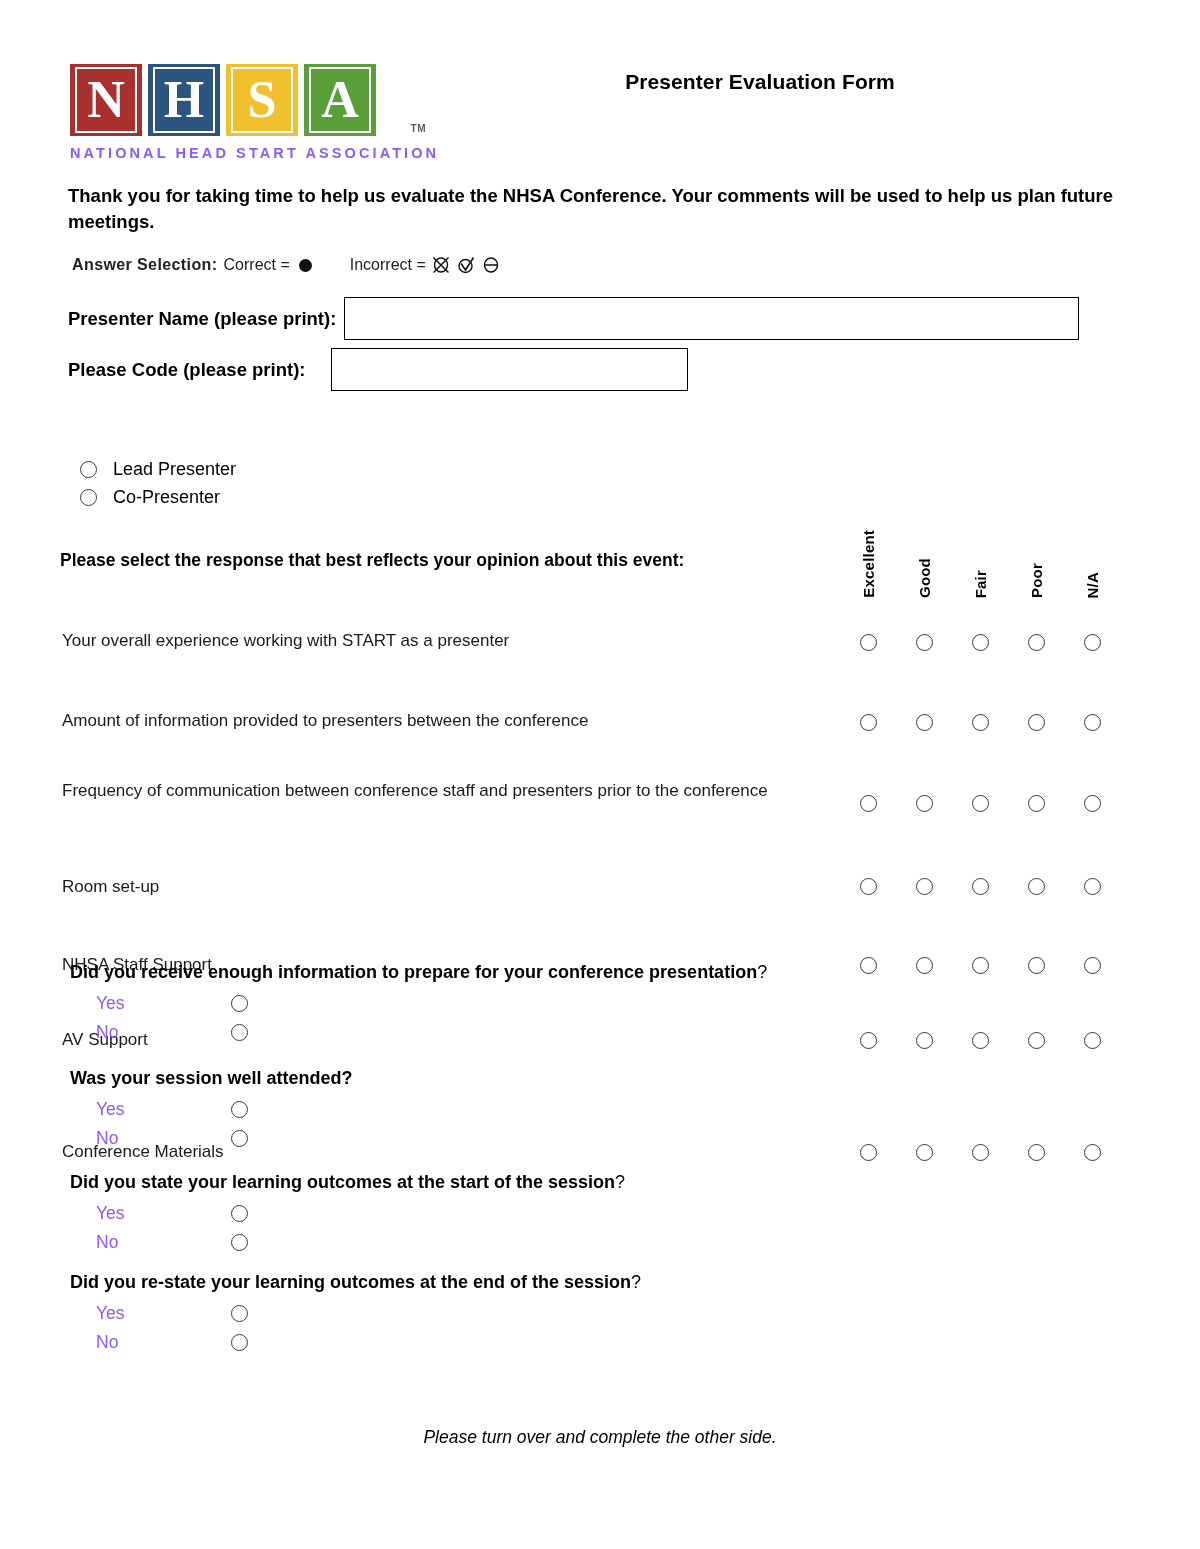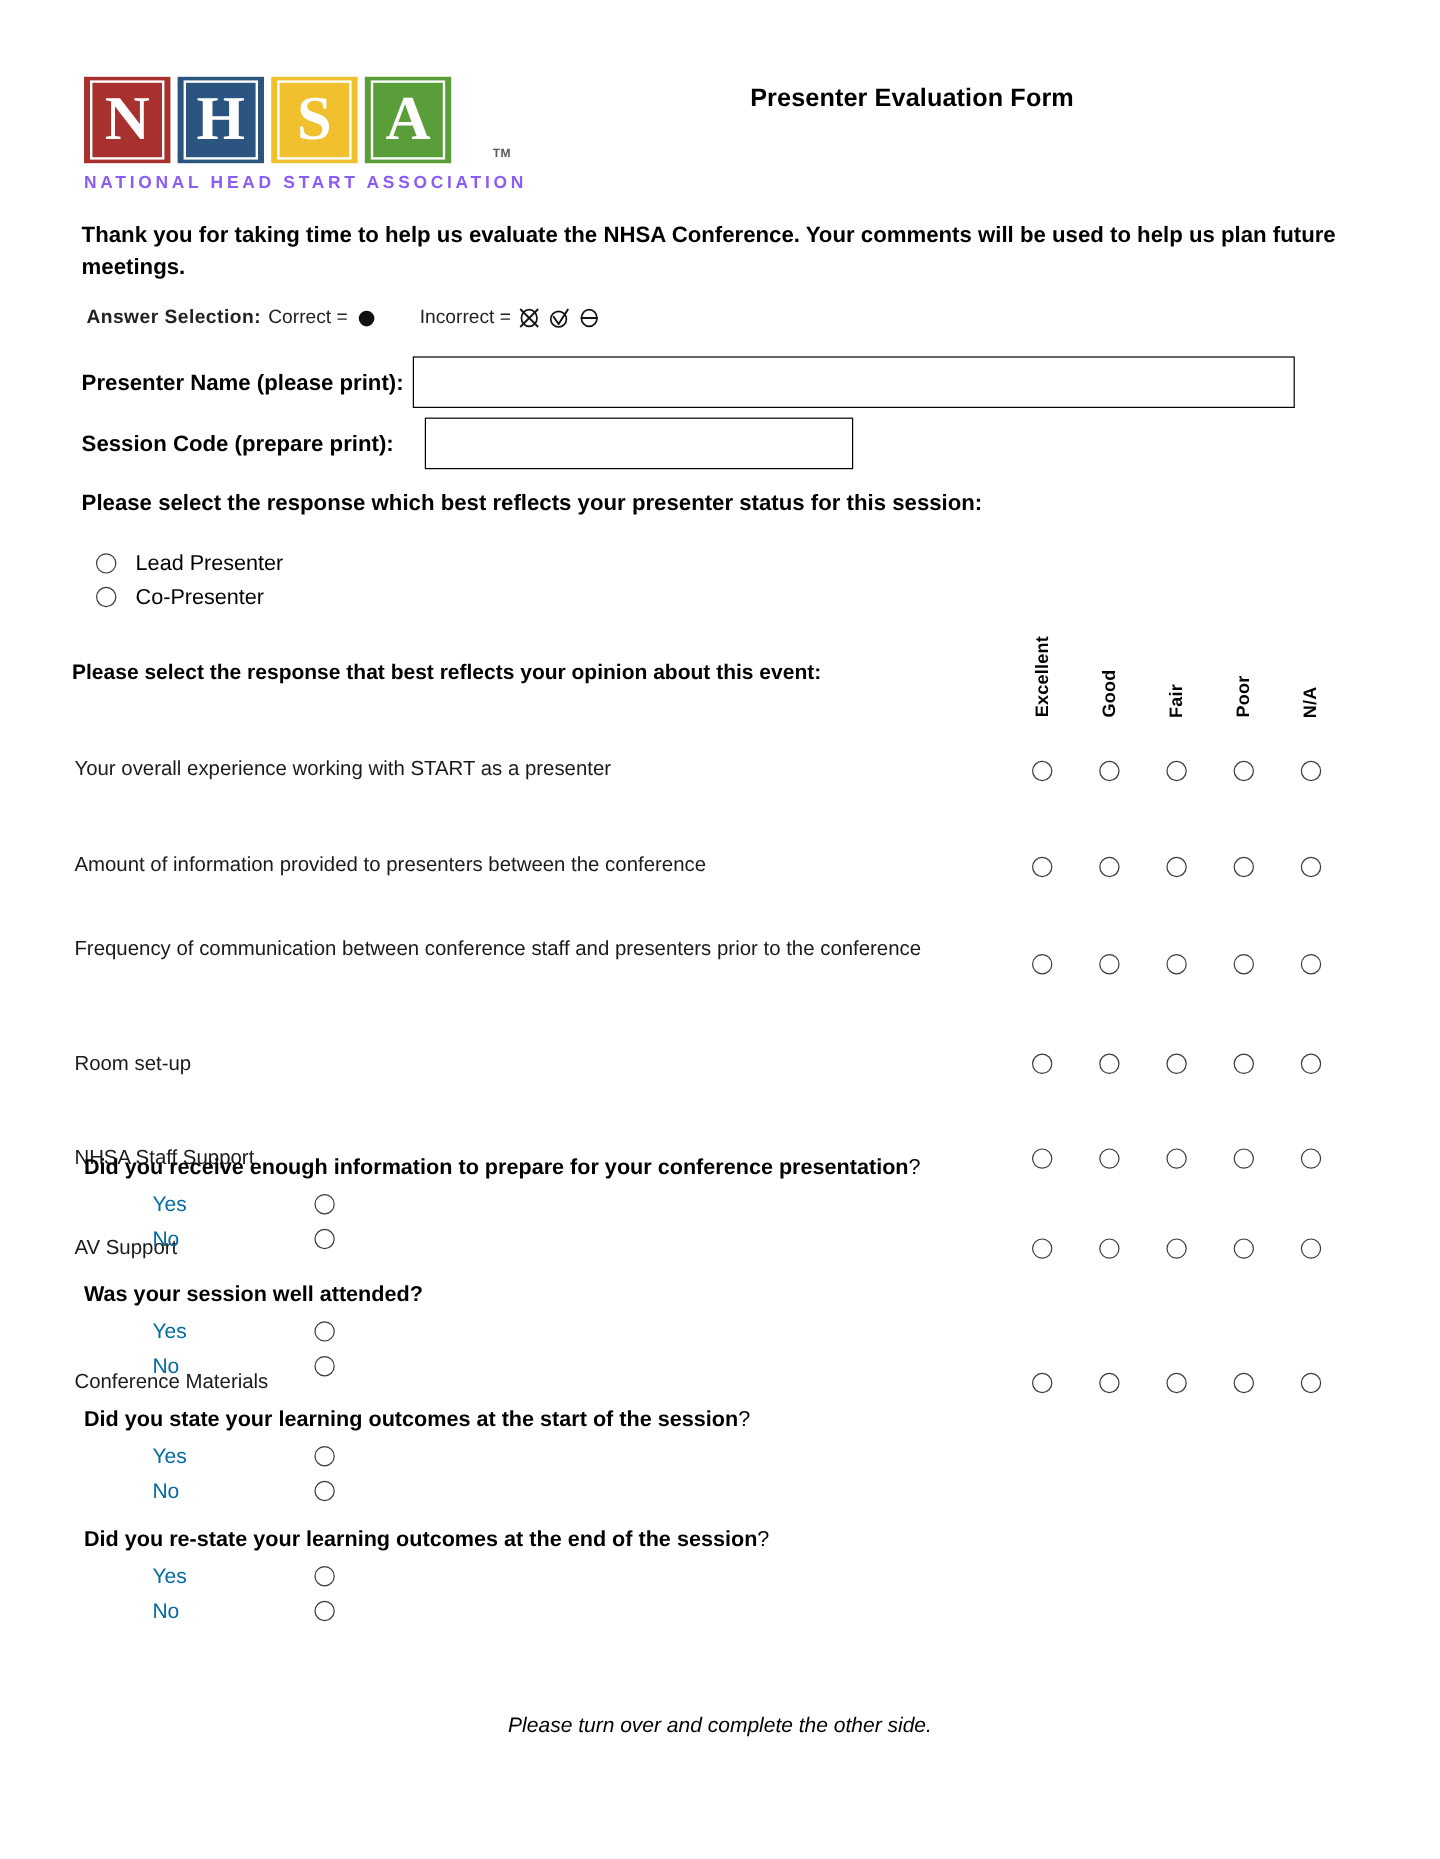--- a/index.html
+++ b/index.html
@@ -251,21 +251,21 @@
     margin-bottom: 6px;
   }
   .yn-question .qmark { font-weight: normal; }
   .yn-row {
     display: flex;
     align-items: center;
     height: 29px;
     padding-left: 26px;
     font-size: 17.5px;
   }
-  .yn-label { width: 135px; color: #0369a1; margin-left: 31px; }
+  .yn-label { width: 135px; color: #8b5cf6; }
 
   
   .footer-note {
     position: absolute;
     left: 0;
     top: 1427px;
     width: 1200px;
     text-align: center;
     font-size: 17.5px;
     font-style: italic;
@@ -320,25 +320,24 @@
       <line x1="3" y1="10" x2="17" y2="10" stroke="#111" stroke-width="1.5"></line>
     </svg>
   </div>
 
   <div class="field-row" id="row-presenter">
     <span class="field-label">Presenter Name (please print):</span>
     <div class="field-box"></div>
   </div>
 
   <div class="field-row" id="row-session">
-    <span class="field-label">Session Code (prepare print):</span>
+    <span class="field-label">Please Code (please print):</span>
     <div class="field-box"></div>
   </div>
 
-  <div class="status-question">Please select the response which best reflects your presenter status for this session:</div>
   <div class="status-options" id="status-options">
       <div class="status-option">
         <span class="circle"></span>
         <span>Lead Presenter</span>
       </div>
       <div class="status-option">
         <span class="circle"></span>
         <span>Co-Presenter</span>
       </div>
     </div>

